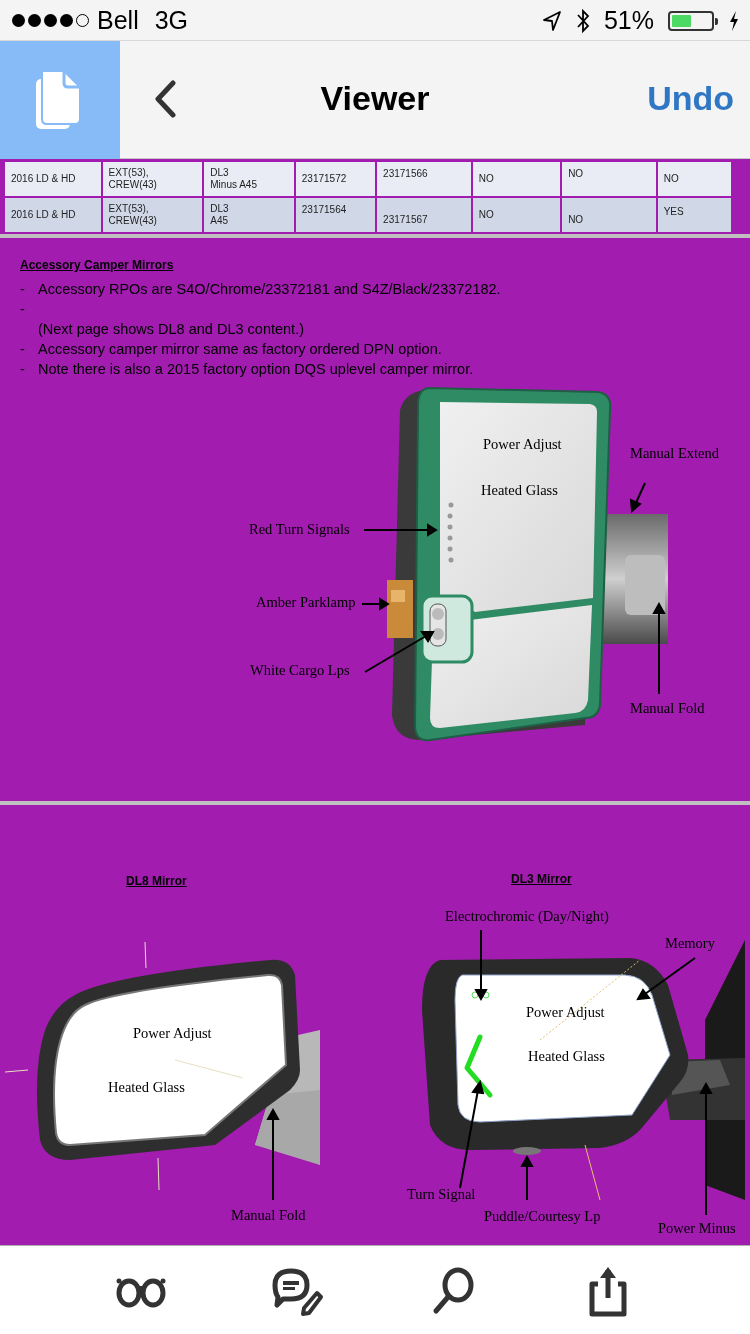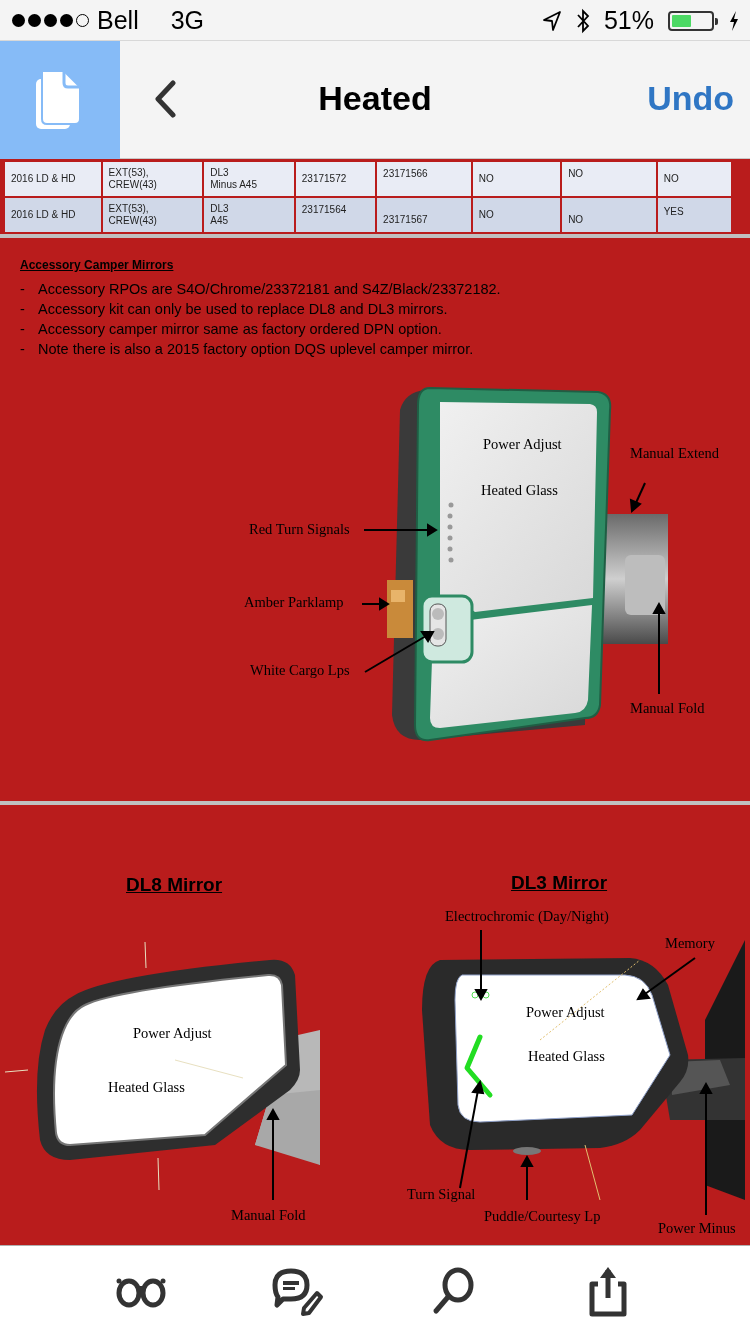--- a/index.html
+++ b/index.html
@@ -5,51 +5,51 @@
   * { box-sizing: border-box; margin: 0; padding: 0; }
   html, body { width: 750px; height: 1334px; background: #ffffff; overflow: hidden; }
   body { font-family: "Liberation Sans", "DejaVu Sans", sans-serif; color: #000; position: relative; }
 
   
   .status-bar { position: absolute; left: 0; top: 0; width: 750px; height: 40px; background: #f4f4f4; display: flex; align-items: center; font-size: 25px; }
   .status-left { position: absolute; left: 12px; top: 6px; display: flex; align-items: center; }
   .signal { display: flex; gap: 3px; margin-right: 8px; }
   .dot { width: 13px; height: 13px; border-radius: 50%; background: #000; }
   .dot.empty { background: transparent; border: 1.5px solid #000; }
-  .carrier { margin-right: 32px; }
+  .carrier { margin-right: 16px; }
   .status-time { position: absolute; left: 0; right: 0; top: 6px; text-align: center; font-weight: bold; font-size: 25px; }
   .status-right { position: absolute; right: 10px; top: 6px; display: flex; align-items: center; gap: 14px; }
   .battery { width: 46px; height: 20px; border: 2px solid #333; border-radius: 4px; position: relative; padding: 2px; }
   .battery-fill { height: 100%; width: 51%; background: #4cd964; border-radius: 1px; }
   .battery-nub { position: absolute; right: -6px; top: 5px; width: 3px; height: 7px; background: #333; border-radius: 0 2px 2px 0; }
 
   
   .nav-bar { position: absolute; left: 0; top: 40px; width: 750px; height: 119px; background: #f4f4f4; border-bottom: 1px solid #c8c8c8; border-top: 1px solid #d8d8d8; }
   .doc-tile { position: absolute; left: 0; top: 0; width: 120px; height: 118px; background: #86bbf7; display: flex; align-items: center; justify-content: center; }
   .back-btn { position: absolute; left: 145px; top: 30px; width: 40px; height: 56px; display: flex; align-items: center; justify-content: center; }
   .nav-title { position: absolute; left: 0; right: 0; top: 38px; text-align: center; font-size: 34px; font-weight: bold; }
   .undo-btn { position: absolute; right: 16px; top: 38px; font-size: 34px; font-weight: bold; color: #2f76c4; }
 
   
-  .doc { position: absolute; left: 0; top: 159px; width: 750px; height: 1086px; overflow: hidden; background: #b91c1c; }
+  .doc { position: absolute; left: 0; top: 159px; width: 750px; height: 1086px; overflow: hidden; background: #a21caf; }
 
   .table { position: absolute; left: 3px; top: 1px; width: 730px; border-collapse: separate; border-spacing: 2px 2px; font-family: "Liberation Sans", sans-serif; }
   .table td { font-size: 10px; color: #222; padding: 0 6px; vertical-align: middle; height: 34px; line-height: 12px; }
   .row-a td { background: #e9ecf5; }
   .row-b td { background: #d0d8e8; }
   .pagebreak { position: absolute; left: 0; width: 750px; height: 4px; background: #c0c0c0; }
 
   .section-title { position: absolute; left: 20px; top: 99px; font-size: 12px; font-weight: bold; text-decoration: underline; font-family: "Liberation Sans", sans-serif; }
   .bullets { position: absolute; left: 20px; top: 120px; font-size: 14.5px; line-height: 20px; font-family: "Liberation Sans", sans-serif; }
   .bullet { display: flex; }
   .bullet .dash { width: 18px; }
   .bullet.cont { padding-left: 18px; }
 
   .label { position: absolute; font-size: 14.5px; font-family: Liberation Serif, serif; white-space: nowrap; }
-  .sub-title { position: absolute; font-size: 19px; font-weight: bold; text-decoration: underline; font-family: "Liberation Sans", sans-serif; }
+  .sub-title { position: absolute; font-size: 12px; font-weight: bold; text-decoration: underline; font-family: "Liberation Sans", sans-serif; }
 
   .diagram { position: absolute; left: 0; top: 0; }
 
   
   .toolbar { position: absolute; left: 0; top: 1245px; width: 750px; height: 89px; background: #fff; border-top: 1px solid #b0b0b0; }
   .tool { position: absolute; top: 18px; width: 56px; height: 56px; display: flex; align-items: center; justify-content: center; }
 </style>
 </head>
 <body>
 
@@ -89,21 +89,21 @@
       <rect x="2" y="10" width="34" height="50" rx="5" fill="#fff"></rect>
       <path d="M8 2 L30 2 L46 18 L46 50 Q46 55 41 55 L13 55 Q8 55 8 50 Z" fill="#fff" stroke="#86bbf7" stroke-width="2"></path>
       <path d="M30 2 L30 14 Q30 18 34 18 L46 18" fill="none" stroke="#86bbf7" stroke-width="3"></path>
     </svg>
   </div>
   <div class="back-btn">
     <svg width="24" height="38" viewBox="0 0 24 38">
         <path d="M20 3 L5 19 L20 35" fill="none" stroke="#333" stroke-width="5" stroke-linecap="round" stroke-linejoin="round"></path>
       </svg>
   </div>
-  <div class="nav-title">Heated</div>
+  <div class="nav-title">Viewer</div>
   <div class="undo-btn">Undo</div>
 </div>
 
 <div class="doc">
 
   <table class="table">
     <colgroup>
       <col style="width:94px">
         <col style="width:98px">
         <col style="width:88px">
@@ -142,21 +142,23 @@
   <div class="pagebreak" style="top:75px"></div>
 
   <div class="section-title">Accessory Camper Mirrors</div>
   <div class="bullets">
     <div class="bullet">
         <span class="dash">-</span>
         <span>Accessory RPOs are S4O/Chrome/23372181 and S4Z/Black/23372182.</span>
       </div>
     <div class="bullet">
         <span class="dash">-</span>
-        <span>Accessory kit can only be used to replace DL8 and DL3 mirrors.</span>
+      </div>
+    <div class="bullet cont">
+        <span>(Next page shows DL8 and DL3 content.)</span>
       </div>
     <div class="bullet">
         <span class="dash">-</span>
         <span>Accessory camper mirror same as factory ordered DPN option.</span>
       </div>
     <div class="bullet">
         <span class="dash">-</span>
         <span>Note there is also a 2015 factory option DQS uplevel camper mirror.</span>
       </div>
   </div>
@@ -213,21 +215,21 @@
         <path d="M632 511 L631 500 L640 504 Z"></path>
       <line x1="659" y1="694" x2="659" y2="612"></line>
         <path d="M659 604 L654 613 L664 613 Z"></path>
     </g>
   </svg>
 
   <div class="label" style="left:483px;top:277px">Power Adjust</div>
   <div class="label" style="left:481px;top:323px">Heated Glass</div>
   <div class="label" style="left:630px;top:286px">Manual Extend</div>
   <div class="label" style="left:249px;top:362px">Red Turn Signals</div>
-  <div class="label" style="left:244px;top:435px">Amber Parklamp</div>
+  <div class="label" style="left:256px;top:435px">Amber Parklamp</div>
   <div class="label" style="left:250px;top:503px">White Cargo Lps</div>
   <div class="label" style="left:630px;top:541px">Manual Fold</div>
 
   <div class="pagebreak" style="top:642px"></div>
 
   <div class="sub-title" style="left:126px;top:715px">DL8 Mirror</div>
   <div class="sub-title" style="left:511px;top:713px">DL3 Mirror</div>
 
   <svg class="diagram" width="750" height="420" viewBox="0 800 750 420" style="top:641px">
 

